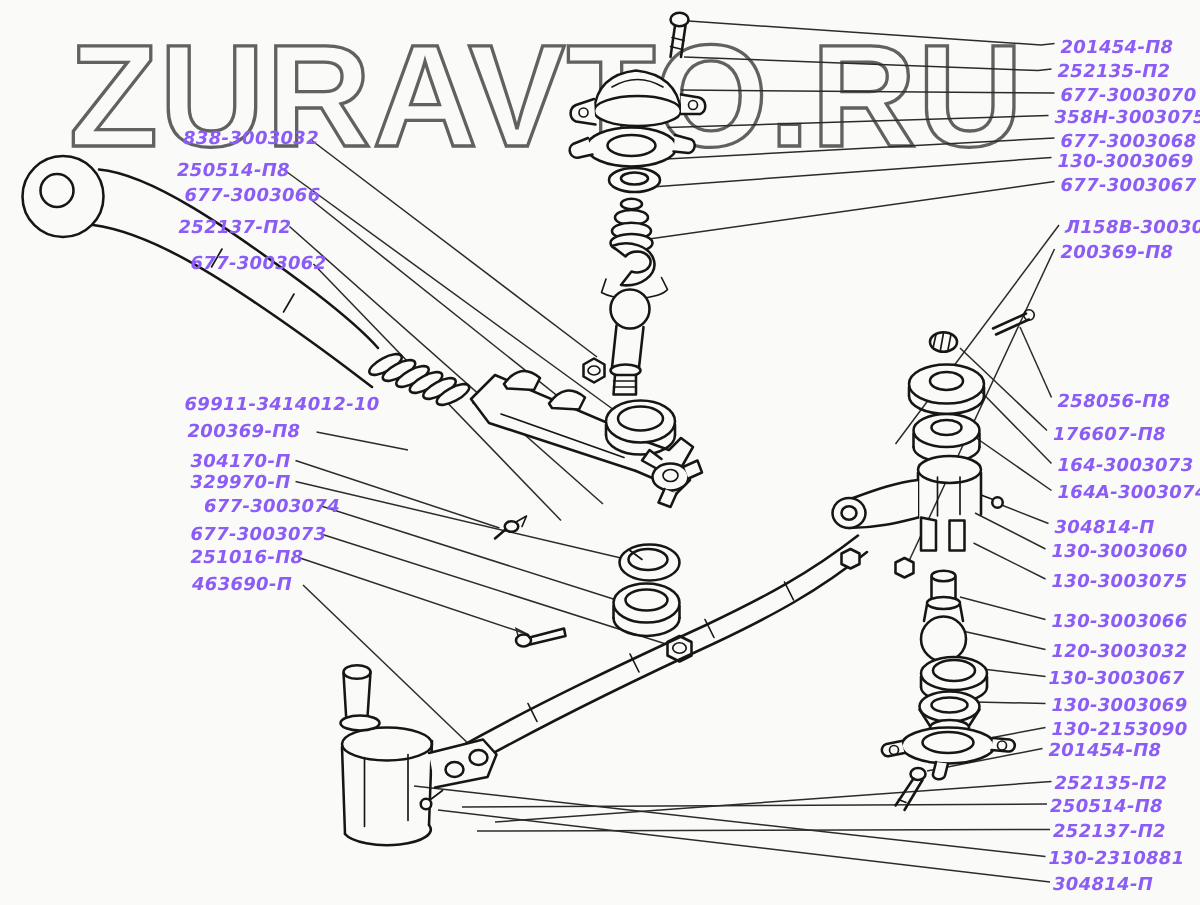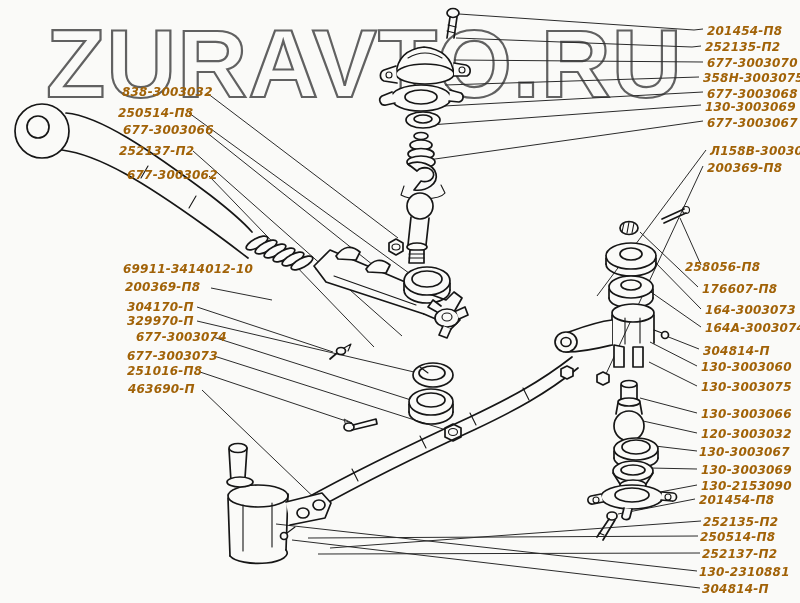--- a/index.html
+++ b/index.html
@@ -6,21 +6,21 @@
   body{width:800px;height:603px;overflow:hidden;background:#fafaf8;}
   #canvas{position:relative;width:800px;height:603px;background:#fafaf8;font-family:"DejaVu Sans",sans-serif;}
   svg{position:absolute;left:0;top:0;}
   .wm{font-family:"Liberation Sans",sans-serif;font-weight:bold;font-size:97px;letter-spacing:1px;
       fill:none;stroke:#616161;stroke-width:2.2;}
   .leaders path{stroke:#2b2b2b;stroke-width:1;fill:none;}
   .draw path,.draw circle,.draw ellipse,.draw line{stroke:#161616;stroke-width:1.7;fill:none;
       stroke-linecap:round;stroke-linejoin:round;}
   .draw .f{fill:#fafaf8;}
   .draw .thin{stroke-width:1.1;}
-  .lbl{position:absolute;white-space:nowrap;color:#a16207;
+  .lbl{position:absolute;white-space:nowrap;color:#8b5cf6;
        font:italic 700 12px "DejaVu Sans",sans-serif;letter-spacing:.2px;}
 </style>
 </head>
 <body>
 
 <div id="canvas">
 
 <svg width="800" height="603" viewBox="0 0 800 603">
 
   <g>
@@ -236,21 +236,21 @@
 
   <div class="lbl" style="left:707px;top:24px">201454-П8</div>
   <div class="lbl" style="left:705px;top:40px">252135-П2</div>
   <div class="lbl" style="left:707px;top:56px">677-3003070</div>
   <div class="lbl" style="left:703px;top:71px">358Н-3003075</div>
   <div class="lbl" style="left:707px;top:87px">677-3003068</div>
   <div class="lbl" style="left:705px;top:100px">130-3003069</div>
   <div class="lbl" style="left:707px;top:116px">677-3003067</div>
   <div class="lbl" style="left:710px;top:144px">Л158В-3003079</div>
   <div class="lbl" style="left:707px;top:161px">200369-П8</div>
-  <div class="lbl" style="left:685px;top:260px">258056-П8</div>
+  <div class="lbl" style="left:705px;top:260px">258056-П8</div>
   <div class="lbl" style="left:702px;top:282px">176607-П8</div>
   <div class="lbl" style="left:705px;top:303px">164-3003073</div>
   <div class="lbl" style="left:705px;top:321px">164А-3003074</div>
   <div class="lbl" style="left:703px;top:344px">304814-П</div>
   <div class="lbl" style="left:701px;top:360px">130-3003060</div>
   <div class="lbl" style="left:701px;top:380px">130-3003075</div>
   <div class="lbl" style="left:701px;top:407px">130-3003066</div>
   <div class="lbl" style="left:701px;top:427px">120-3003032</div>
   <div class="lbl" style="left:699px;top:445px">130-3003067</div>
   <div class="lbl" style="left:701px;top:463px">130-3003069</div>

